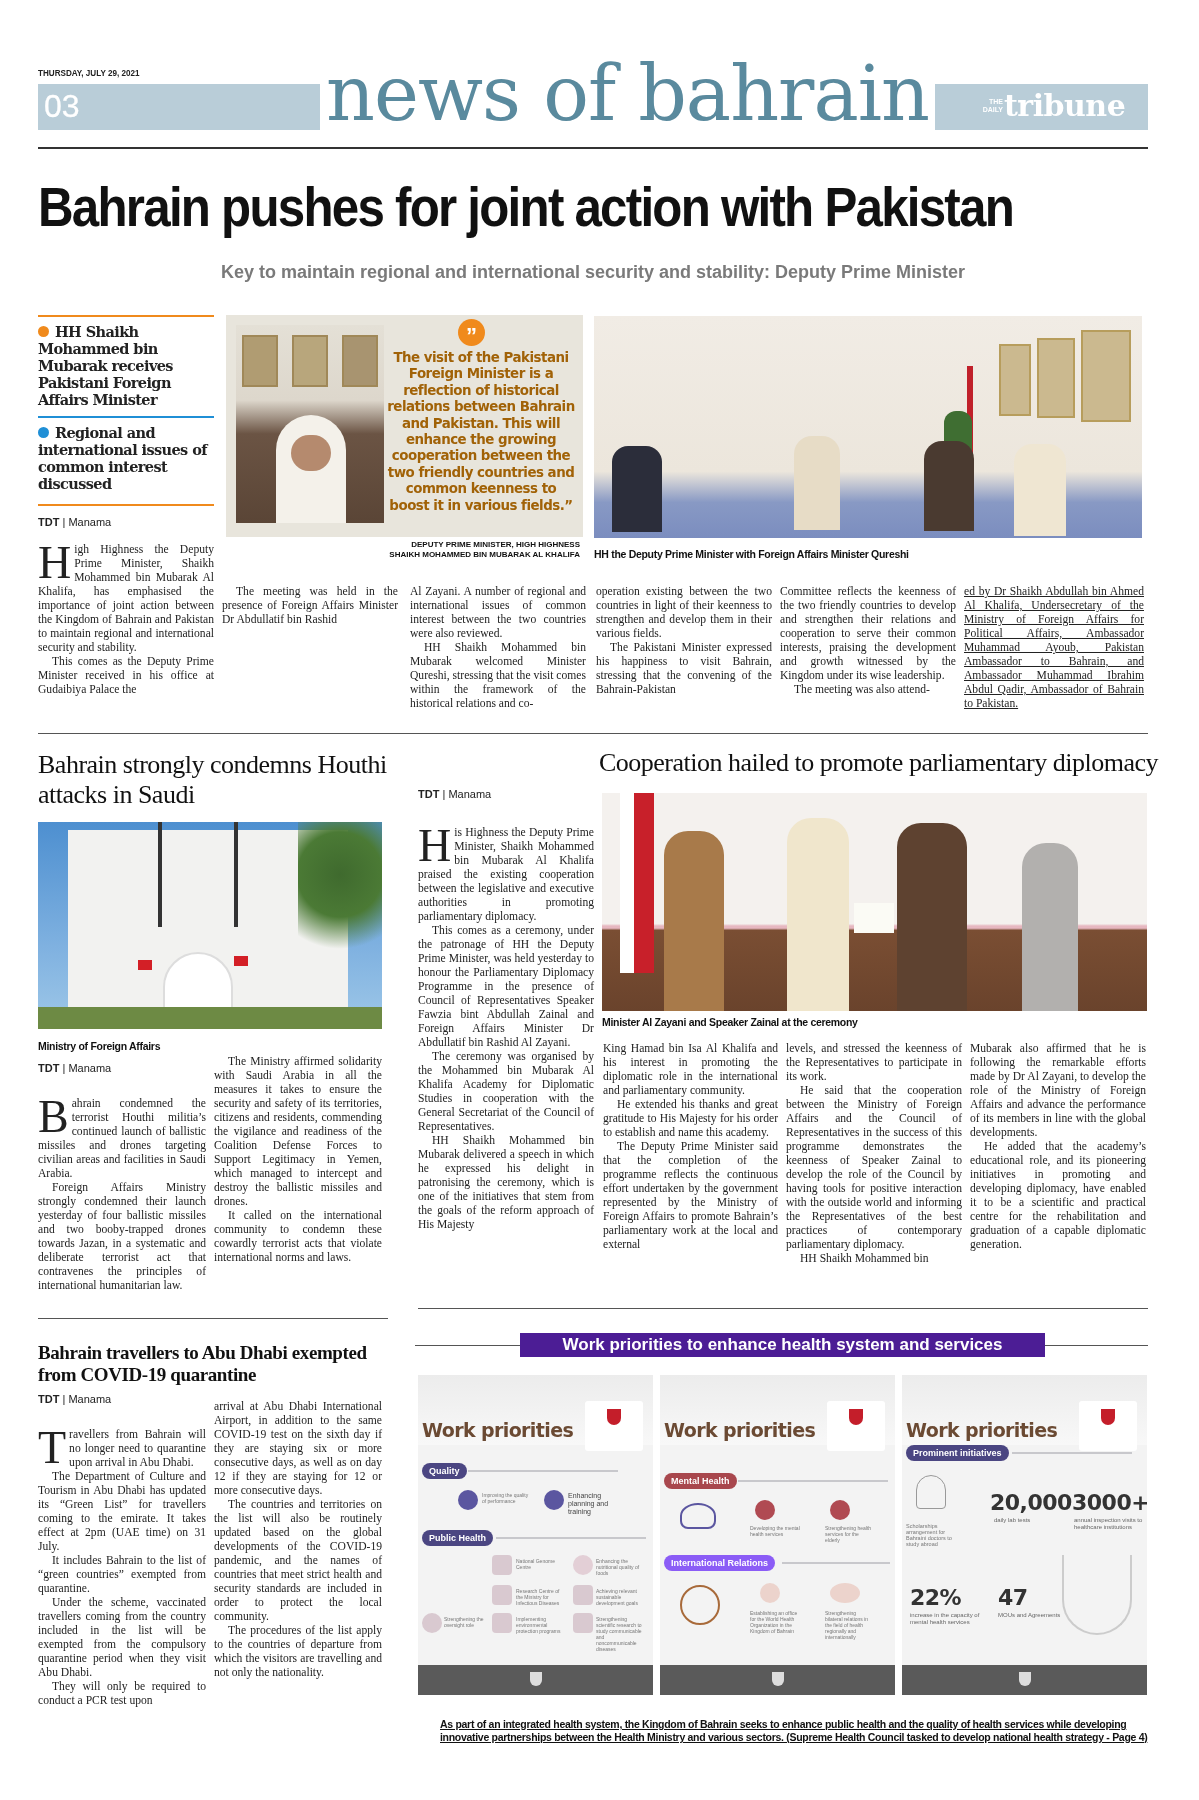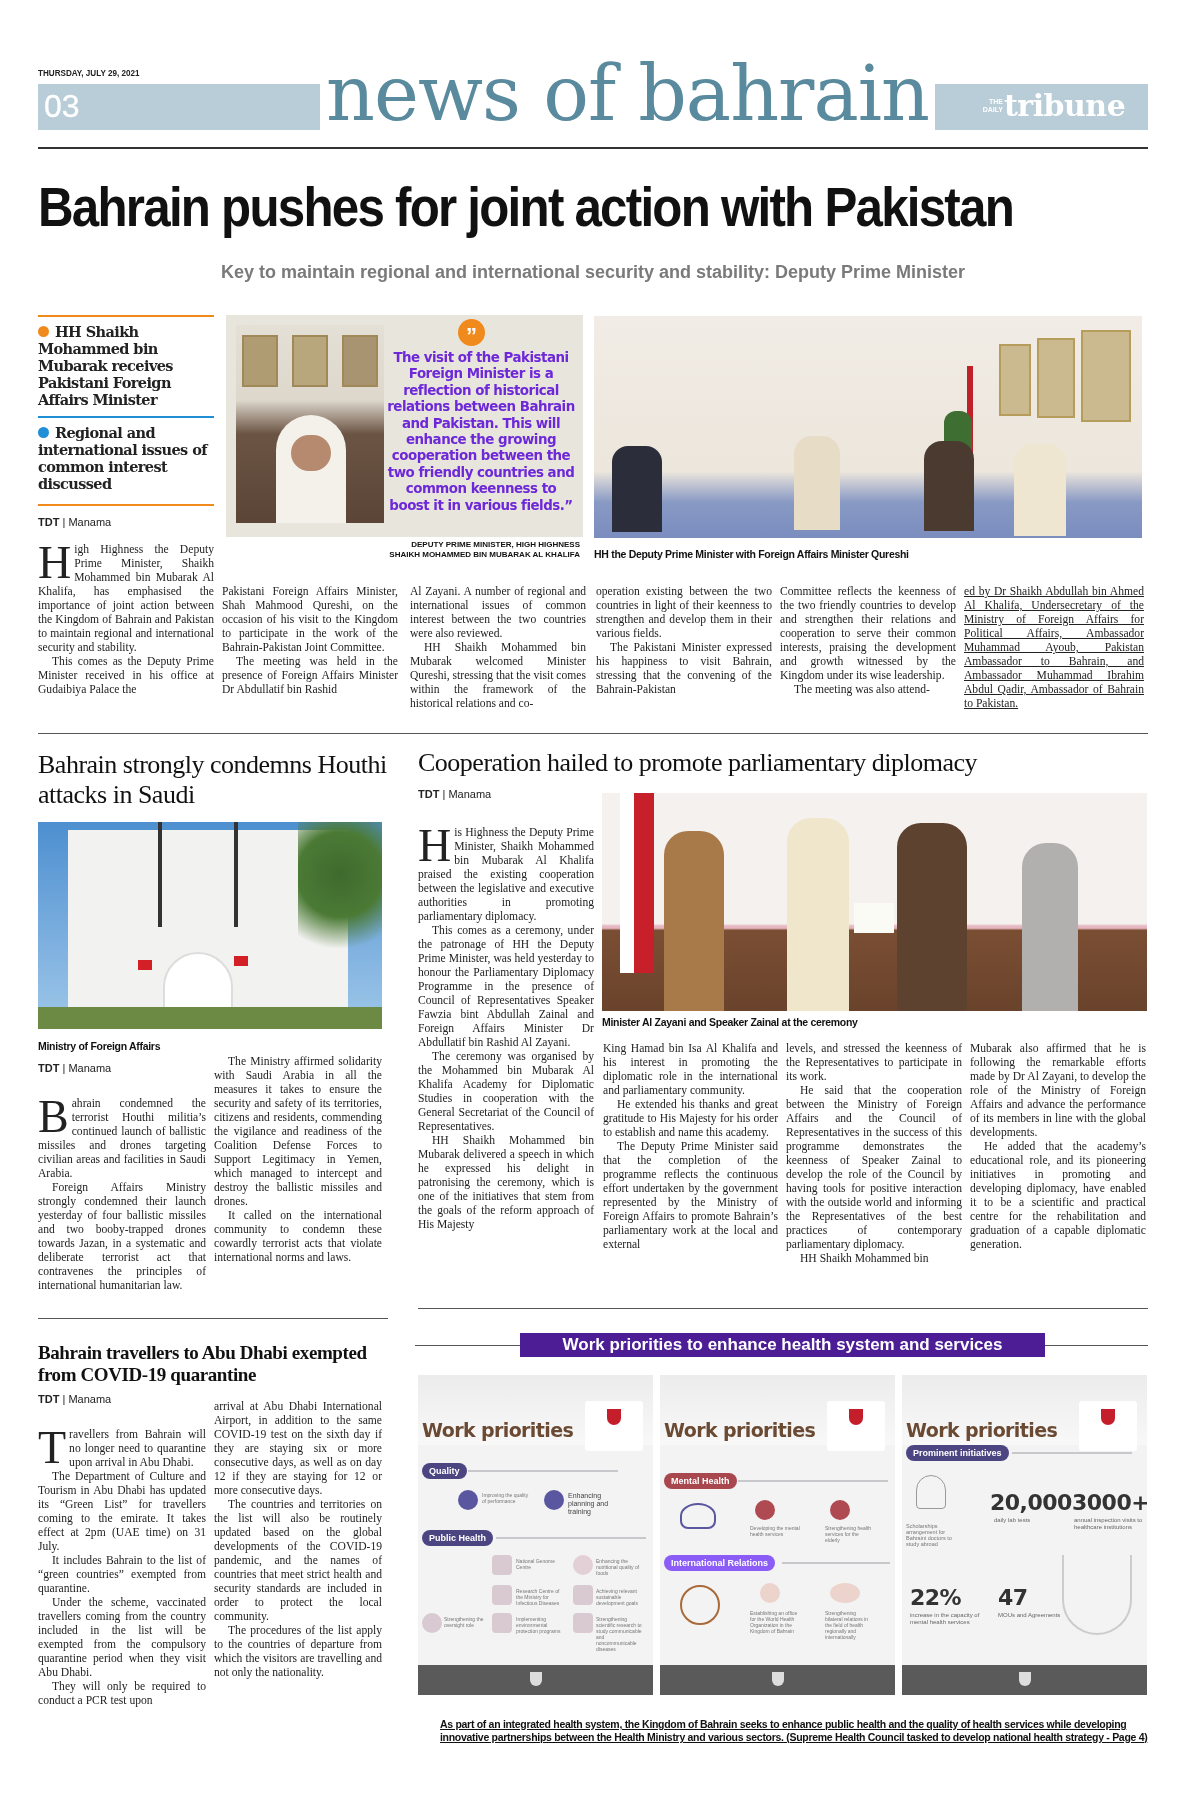--- a/index.html
+++ b/index.html
@@ -25,21 +25,21 @@
   .hl-rule { height: 2px; }
   .hl-item { font: bold 14.5px "DejaVu Serif", serif; line-height: 17px; padding: 6px 0 8px; letter-spacing: -0.6px; color: #222; }
   .dot { display: inline-block; width: 11px; height: 11px; border-radius: 50%; margin-right: 6px; vertical-align: 0; }
   .byline { font: 11px "Liberation Sans", sans-serif; color: #222; }
   .byline b { font-weight: bold; }
 
   
   .quote-box { left: 226px; top: 315px; width: 357px; height: 222px; background: #e8e5dc; }
   .photo { overflow: hidden; }
   .quote-icon { left: 458px; top: 319px; width: 27px; height: 27px; border-radius: 50%; background: #f08a1c; color: #fff; font: bold 22px "Liberation Sans", sans-serif; text-align: center; line-height: 34px; }
-  .quote-text { left: 384px; top: 350px; width: 194px; text-align: center; font: bold 13.4px "DejaVu Sans", sans-serif; line-height: 16.4px; letter-spacing: -0.5px; color: #6d28d9; }
+  .quote-text { left: 384px; top: 350px; width: 194px; text-align: center; font: bold 13.4px "DejaVu Sans", sans-serif; line-height: 16.4px; letter-spacing: -0.5px; color: #a16207; }
   .quote-attr { left: 360px; top: 540px; width: 220px; text-align: right; font: bold 8px "Liberation Sans", sans-serif; line-height: 10px; color: #111; }
 
   .caption { font: bold 10.5px "Liberation Sans", sans-serif; color: #111; letter-spacing: -0.3px; }
 
   .col { font: 11.6px "Liberation Serif", serif; line-height: 14px; text-align: justify; color: #222; hyphens: manual; }
   .col p { text-indent: 14px; }
   .col p.first { text-indent: 0; }
   .dropcap { float: left; font: 46px "Liberation Serif", serif; line-height: 36px; margin: 2px 3px 0 0; }
   .sc { font-variant: small-caps; }
 
@@ -116,21 +116,20 @@
   <div class="abs" style="left:330px;top:125px;width:50px;height:90px;background:#4a3a30;border-radius:18px 18px 0 0;"></div>
   <div class="abs" style="left:420px;top:128px;width:52px;height:92px;background:#efe6d2;border-radius:18px 18px 0 0;"></div>
 </div>
 <div class="abs caption" style="left:594px;top:548px;">HH the Deputy Prime Minister with Foreign Affairs Minister Qureshi</div>
 
 <div class="abs col" style="left:38px;top:543px;width:176px;">
   <p class="first"><span class="dropcap">H</span><span>igh Highness the Deputy Prime Minister, Shaikh Mohammed bin Mubarak Al Khalifa, has emphasised the importance of joint action between the Kingdom of Bahrain and Pakistan to maintain regional and international security and stability.</span></p>
   <p>This comes as the Deputy Prime Minister received in his office at Gudaibiya Palace the</p>
 </div>
 <div class="abs col" style="left:222px;top:585px;width:176px;">
-  <p class="first">Pakistani Foreign Affairs Minister, Shah Mahmood Qureshi, on the occasion of his visit to the Kingdom to participate in the work of the Bahrain-Pakistan Joint Committee.</p>
   <p>The meeting was held in the presence of Foreign Affairs Minister Dr Abdullatif bin Rashid</p>
 </div>
 <div class="abs col" style="left:410px;top:585px;width:176px;">
   <p class="first">Al Zayani. A number of regional and international issues of common interest between the two countries were also reviewed.</p>
   <p><span class="sc">HH</span><span> Shaikh Mohammed bin Mubarak welcomed Minister Qureshi, stressing that the visit comes within the framework of the historical relations and co-</span></p>
 </div>
 <div class="abs col" style="left:596px;top:585px;width:176px;">
   <p class="first">operation existing between the two countries in light of their keenness to strengthen and develop them in their various fields.</p>
   <p>The Pakistani Minister expressed his happiness to visit Bahrain, stressing that the convening of the Bahrain-Pakistan</p>
 </div>
@@ -159,21 +158,21 @@
 <div class="abs byline" style="left:38px;top:1062px;"><b>TDT</b> | <span>Manama</span></div>
 <div class="abs col" style="left:38px;top:1097px;width:168px;">
   <p class="first"><span class="dropcap">B</span><span>ahrain condemned the terrorist Houthi militia’s continued launch of ballistic missiles and drones targeting civilian areas and facilities in Saudi Arabia.</span></p>
   <p>Foreign Affairs Ministry strongly condemned their launch yesterday of four ballistic missiles and two booby-trapped drones towards Jazan, in a systematic and deliberate terrorist act that contravenes the principles of international humanitarian law.</p>
 </div>
 <div class="abs col" style="left:214px;top:1055px;width:168px;">
   <p>The Ministry affirmed solidarity with Saudi Arabia in all the measures it takes to ensure the security and safety of its territories, citizens and residents, commending the vigilance and readiness of the Coalition Defense Forces to Support Legitimacy in Yemen, which managed to intercept and destroy the ballistic missiles and drones.</p>
   <p>It called on the international community to condemn these cowardly terrorist acts that violate international norms and laws.</p>
 </div>
 
-<h2 class="abs h2" style="left:418px;top:748px;width:740px;white-space:nowrap;">Cooperation hailed to promote parliamentary diplomacy</h2>
+<h2 class="abs h2" style="left:418px;top:748px;width:740px;white-space:nowrap;text-align:right;">Cooperation hailed to promote parliamentary diplomacy</h2>
 <div class="abs byline" style="left:418px;top:788px;"><b>TDT</b> | <span>Manama</span></div>
 <div class="abs photo" style="left:602px;top:793px;width:545px;height:218px;background:linear-gradient(180deg,#f4f1ee 0%,#f4f1ee 60%,#e6b7c0 61%,#e6b7c0 62%,#7a4e33 63%,#6a432c 100%);">
   <div class="abs" style="left:18px;top:0;width:34px;height:180px;background:linear-gradient(90deg,#fff 40%,#c8202a 40%);"></div>
   <div class="abs" style="left:62px;top:38px;width:60px;height:180px;background:#a87a4a;border-radius:24px 24px 0 0;"></div>
   <div class="abs" style="left:185px;top:25px;width:62px;height:193px;background:#f0e6cc;border-radius:24px 24px 0 0;"></div>
   <div class="abs" style="left:252px;top:110px;width:40px;height:30px;background:#fbfbf5;"></div>
   <div class="abs" style="left:295px;top:30px;width:70px;height:188px;background:#5e4230;border-radius:24px 24px 0 0;"></div>
   <div class="abs" style="left:420px;top:50px;width:56px;height:168px;background:#b2b0ae;border-radius:24px 24px 0 0;"></div>
 </div>
 <div class="abs caption" style="left:602px;top:1016px;">Minister Al Zayani and Speaker Zainal at the ceremony</div>

